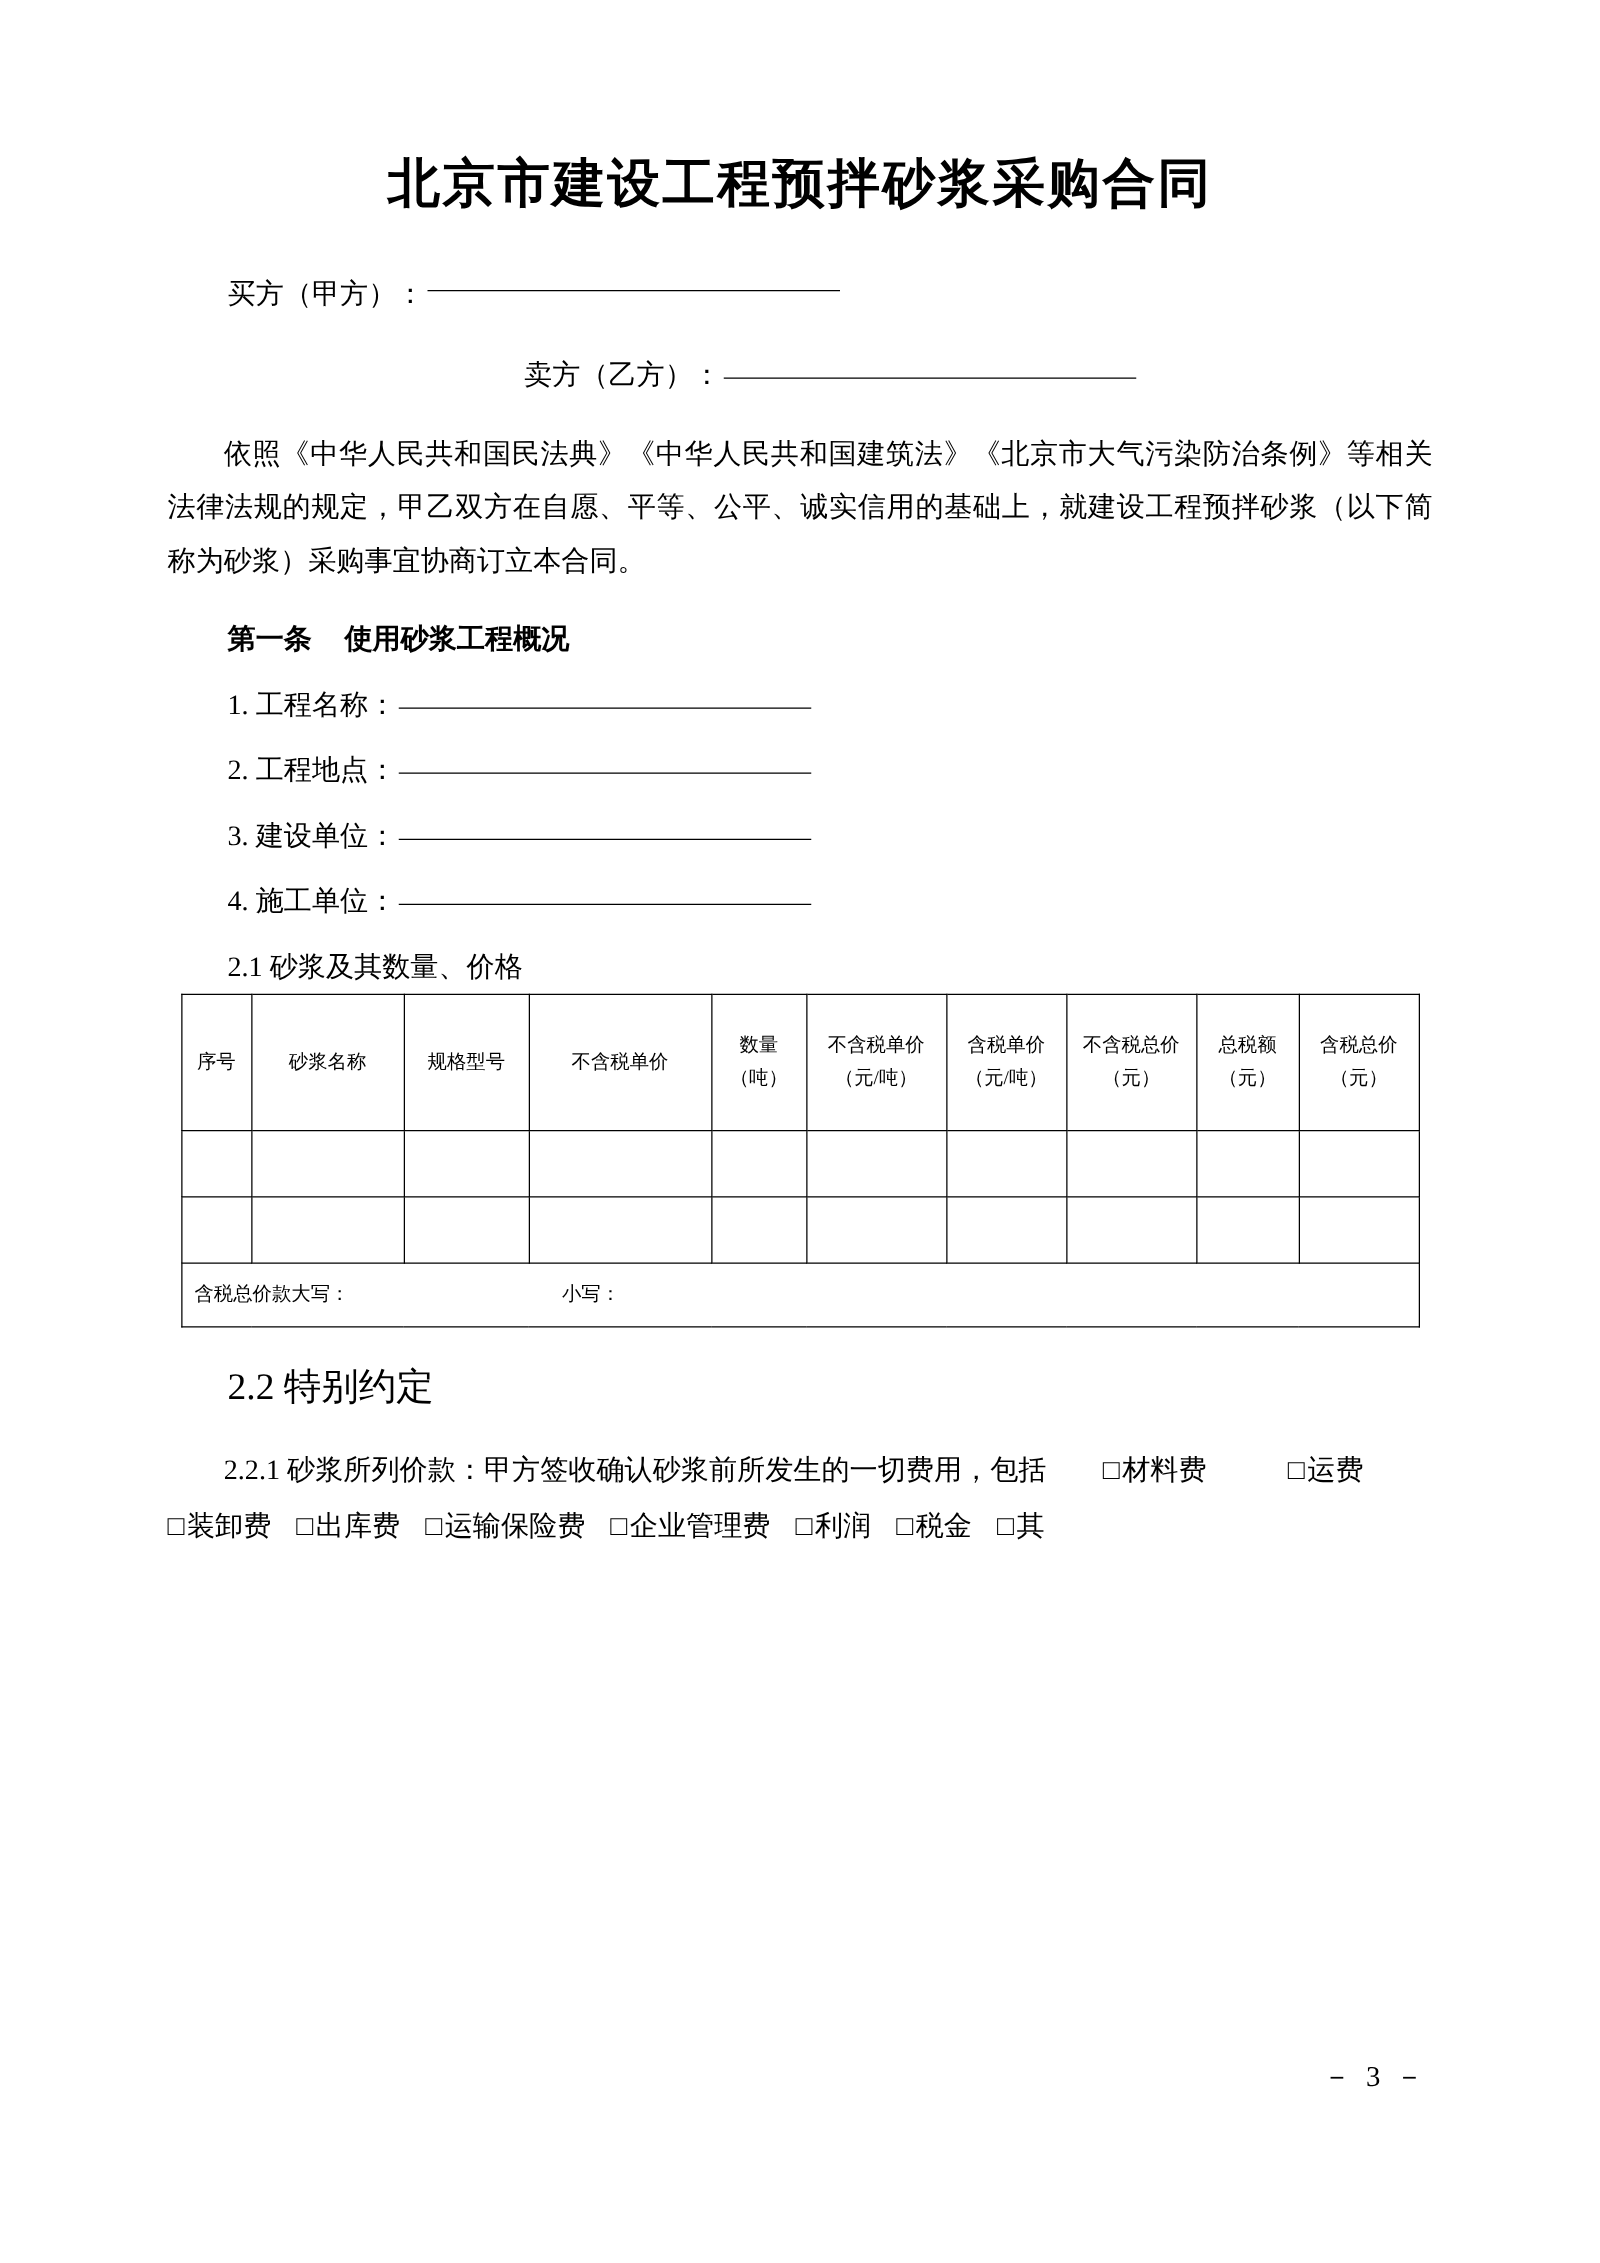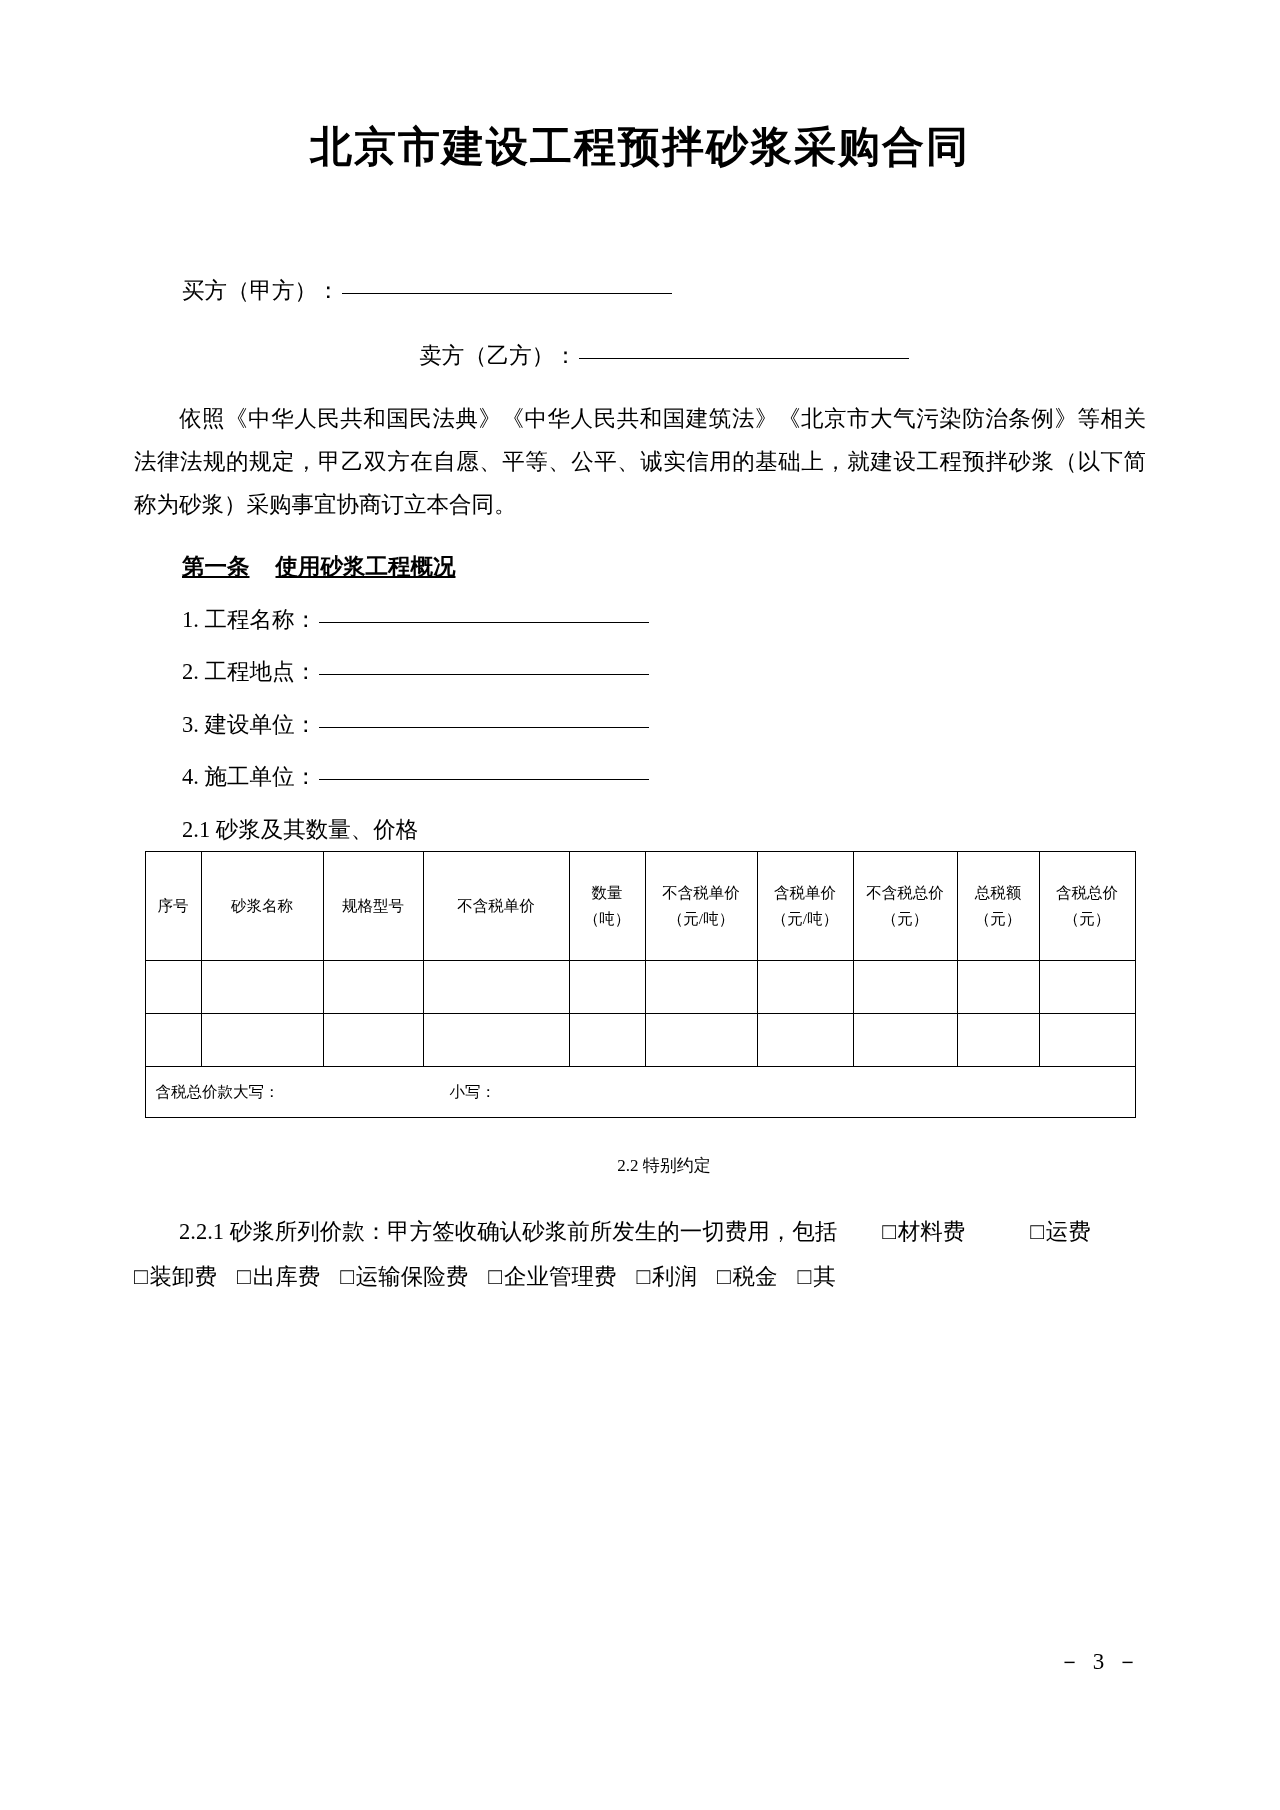--- a/index.html
+++ b/index.html
@@ -44,21 +44,21 @@
 
   
   .party-line {
     font-size: 22.5px;
     line-height: 1;
     margin-top: 0;
     padding-left: 48px;
     display: flex;
     align-items: baseline;
   }
-  .party-line.first { margin-top: 108px; }
+  .party-line.first { margin-top: 52px; align-items: center; }
   .party-line.second { margin-top: 42px; justify-content: center; }
   .party-label { white-space: nowrap; }
   .fill-rule {
     display: inline-block;
     border-bottom: 1.6px solid #000;
     height: 1px;
     margin-left: 2px;
   }
   .rule-party { width: 330px; position: relative; top: -4px; }
 
@@ -75,21 +75,20 @@
 
   
   .sec-head {
     font-family: "Liberation Sans", "DejaVu Sans", sans-serif;
     font-weight: bold;
     font-size: 22.5px;
     line-height: 1;
     margin: 0;
     padding-left: 48px;
     padding-top: 30px;
-    text-decoration: underline;
   }
   .sec-head .gap { display: inline-block; width: 26px; }
 
   
   .item-line {
     font-size: 22.5px;
     line-height: 1;
     padding-left: 48px;
     padding-top: 30px;
     display: flex;
@@ -145,26 +144,25 @@
   .col-6 { width: 112px; }
   .col-7 { width: 96px; }
   .col-8 { width: 104px; }
   .col-9 { width: 82px; }
   .col-10 { width: 96px; }
 
   .hdr-2line span { display: block; }
 
   
   .after-table {
-    font-size: 17px;
+    font-size: 30px;
     line-height: 43px;
     margin: 0;
     padding-top: 26px;
     padding-left: 48px;
-    text-align: center;
   }
   .after-para {
     font-size: 22.5px;
     line-height: 45px;
     margin: 0;
     padding-top: 22px;
     text-indent: 45px;
     text-align: left;
   }
   .after-para2 {

